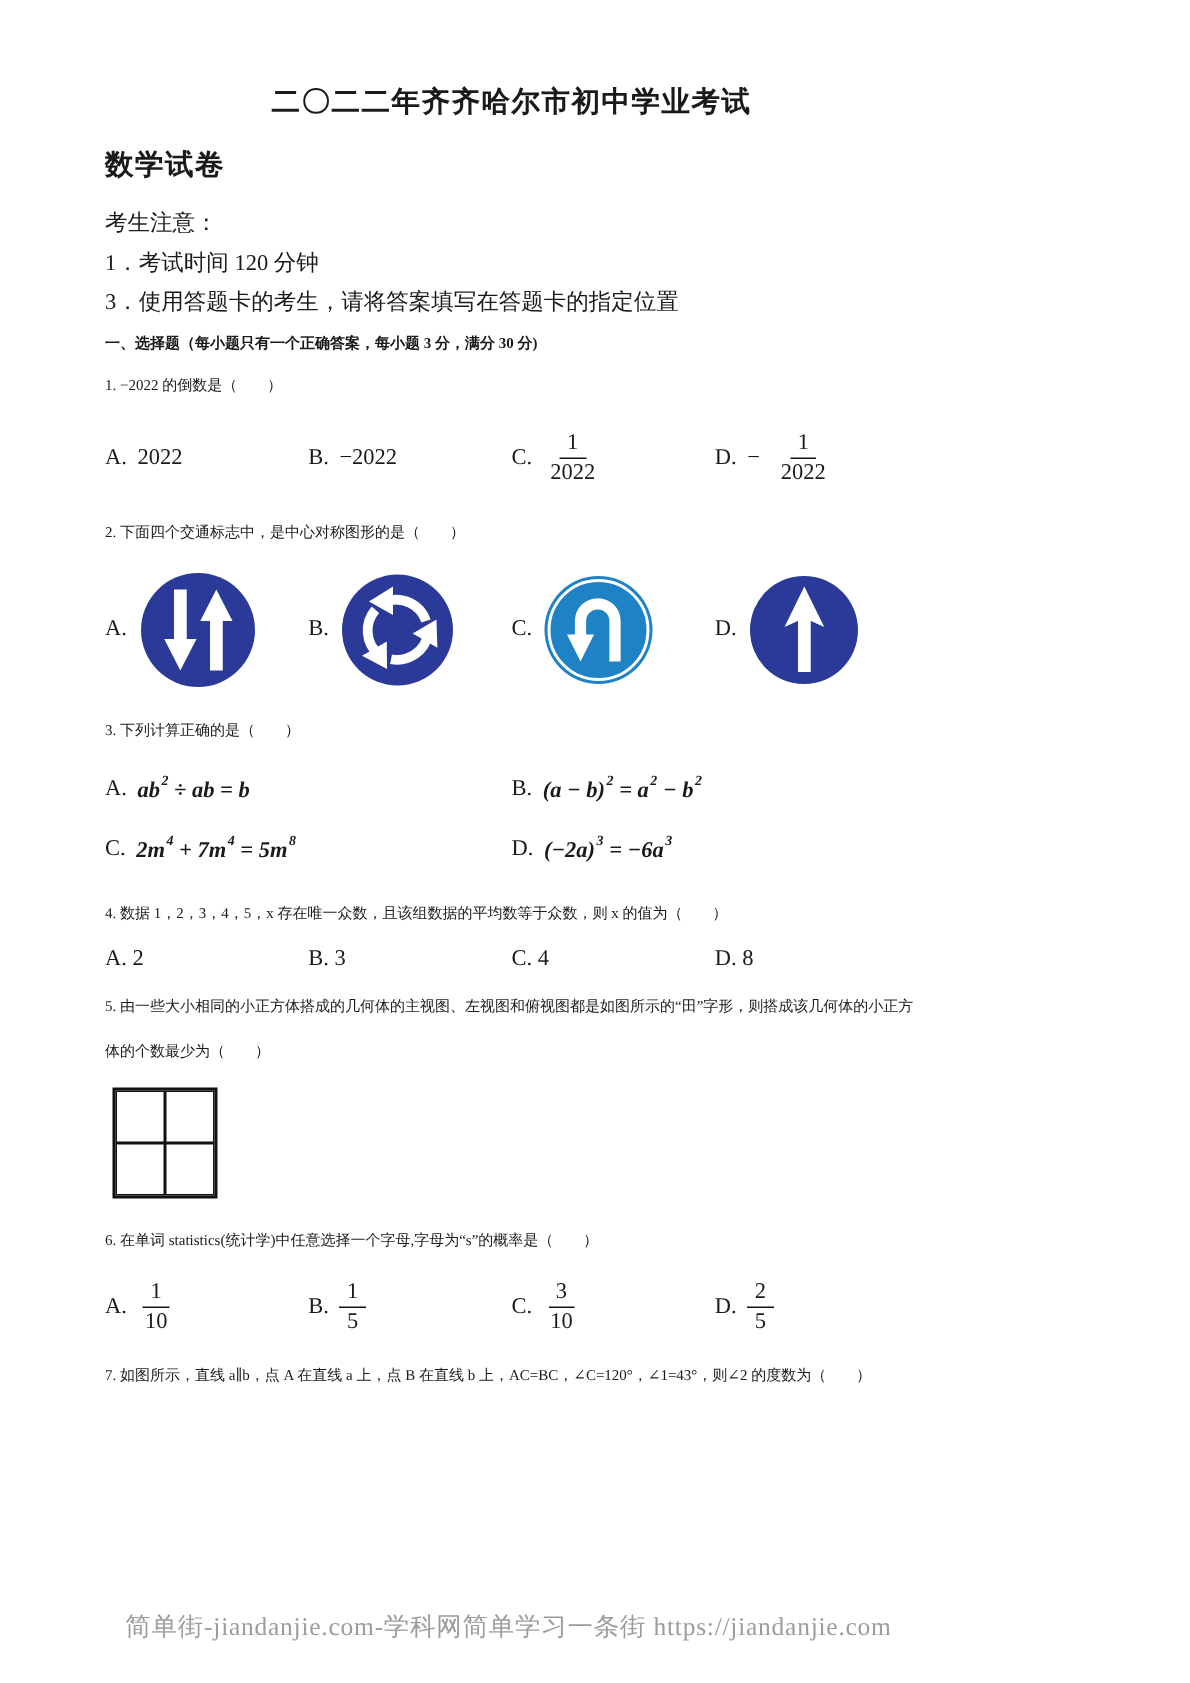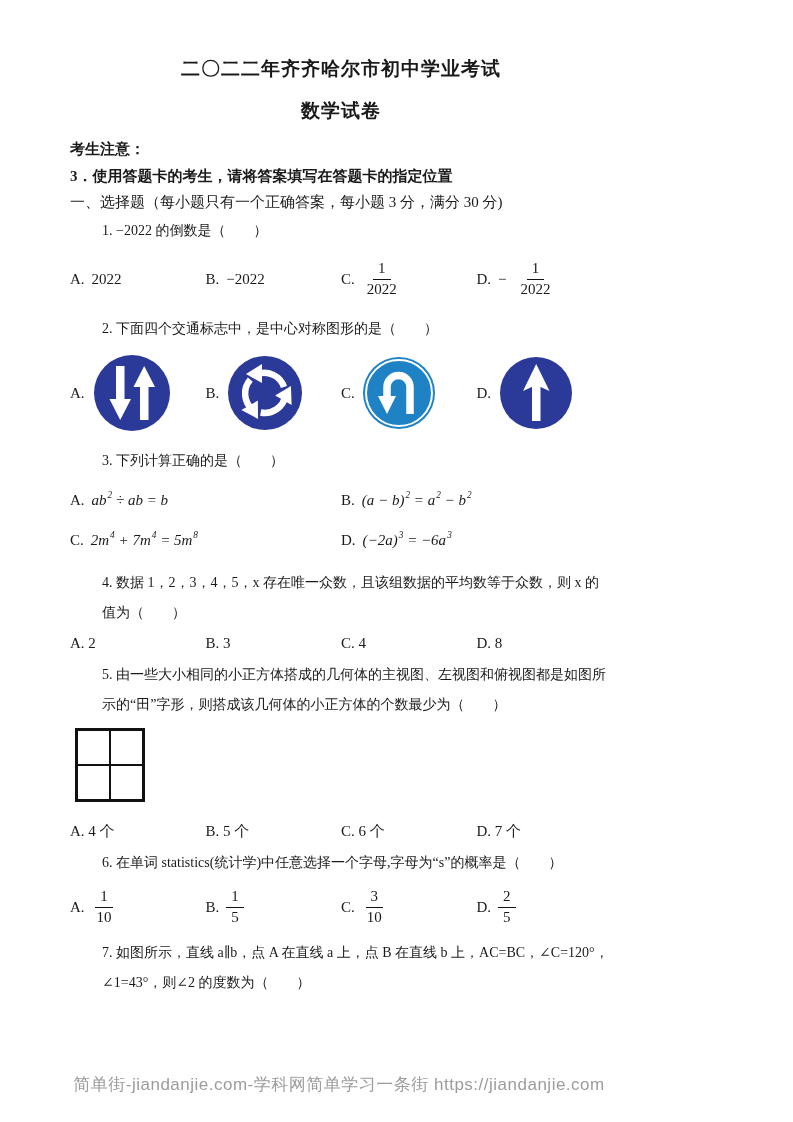--- a/index.html
+++ b/index.html
@@ -11,40 +11,40 @@
     padding:56px 66px 0 70px;
     font-family:"Liberation Serif","DejaVu Serif","DejaVu Sans",serif;
     color:#1a1a1a;
     font-size:15px;
   }
   .title {
     text-align:center; font-size:19px; font-weight:bold;
     line-height:26px; margin-bottom:16px; letter-spacing:1px;
   }
   .subtitle {
-    text-align:center; font-size:19px; font-weight:bold;
+    font-size:19px; font-weight:bold;
     line-height:26px; margin-bottom:12px; letter-spacing:1px;
   }
-  .notice-line { font-weight:bold; font-size:15px; line-height:26.5px; }
-  .section-heading { font-weight:normal; font-size:15px; line-height:27px; }
-  .q-text { font-size:14px; line-height:30px;margin-left:32px; }
+  .notice-line { font-weight:normal; font-size:15px; line-height:26.5px; }
+  .section-heading { font-weight:bold; font-size:10px; line-height:27px; }
+  .q-text { font-size:10px; line-height:30px; }
   .opts4 {
     display:grid; grid-template-columns:25% 25% 25% 25%;
     align-items:center;
   }
   .opts2 {
     display:grid; grid-template-columns:50% 50%;
     align-items:center;
   }
   .opt { display:flex; align-items:center; gap:7px; font-size:15px; }
   .opt-label { white-space:nowrap; }
   .frac { display:inline-flex; flex-direction:column; align-items:center; line-height:1.15; }
   .frac .num { padding:0 5px 1px 5px; border-bottom:1.4px solid #111; }
   .frac .den { padding:1px 5px 0 5px; }
-  .math { font-style:italic; }
+  .math { font-style:italic;font-weight:bold; }
   .math sup { font-size:62%; font-style:italic; position:relative; top:-0.15em; margin-left:1px; }
   .frac-prefix { margin-right:2px; }
 
   .q1-opts { margin:6px 0 8px 0; min-height:54px; }
   .q2-row { margin:6px 0 10px 0; min-height:86px; }
   .sign { flex:0 0 auto; }
   .q3-row { min-height:40px; }
   .q3-block { margin:4px 0 8px 0; }
   .q4-opts, .q5-opts { min-height:30px; margin-bottom:2px;font-family:Liberation Serif, serif; }
   .q6-opts { margin:4px 0 6px 0; min-height:50px; }
@@ -55,34 +55,35 @@
     display:grid; grid-template-columns:1fr 1fr; grid-template-rows:1fr 1fr;
   }
   .tian > div { border:1px solid #111; }
 
   .sign-dark  { fill:var(--sign-blue-dark,#2b3a98); }
   .sign-light { fill:var(--sign-blue-light,#1e82c4); }
 
   .footer {
     position:absolute; left:0; right:0; bottom:26px;
     text-align:center;
-    font-family:Liberation Sans, sans-serif;
+    font-family:Liberation Serif, serif;
     font-size:17px; color:var(--footer-text,#9c9c9c);
     letter-spacing:0.5px;
   }
 </style>
 </head>
 <body>
 
 <div class="page">
 
   <div class="title">二〇二二年齐齐哈尔市初中学业考试</div>
   <div class="subtitle">数学试卷</div>
 
   <div class="notice-line">考生注意：</div>
+  <div class="notice-line">1．考试时间 120 分钟</div>
   <div class="notice-line">3．使用答题卡的考生，请将答案填写在答题卡的指定位置</div>
 
   <div class="section-heading">一、选择题（每小题只有一个正确答案，每小题 3 分，满分 30 分)</div>
 
   <div class="q-text">1. −2022 的倒数是（　　）</div>
   <div class="opts4 q1-opts">
     <div class="opt">
       <span class="opt-label">A.</span>
       <span>2022</span>
     </div>
@@ -188,26 +189,20 @@
     <div class="opt">D. 8</div>
   </div>
 
   <div class="q-text">5. 由一些大小相同的小正方体搭成的几何体的主视图、左视图和俯视图都是如图所示的“田”字形，则搭成该几何体的小正方体的个数最少为（　　）</div>
   <div class="tian">
     <div></div>
     <div></div>
     <div></div>
     <div></div>
   </div>
-  <div class="opts4 q5-opts">
-    <div class="opt">A. 4 个</div>
-    <div class="opt">B. 5 个</div>
-    <div class="opt">C. 6 个</div>
-    <div class="opt">D. 7 个</div>
-  </div>
 
   <div class="q-text">6. 在单词 statistics(统计学)中任意选择一个字母,字母为“s”的概率是（　　）</div>
   <div class="opts4 q6-opts">
     <div class="opt">
       <span class="opt-label">A.</span>
       <span class="frac">
         <span class="num">1</span>
         <span class="den">10</span>
       </span>
     </div>

